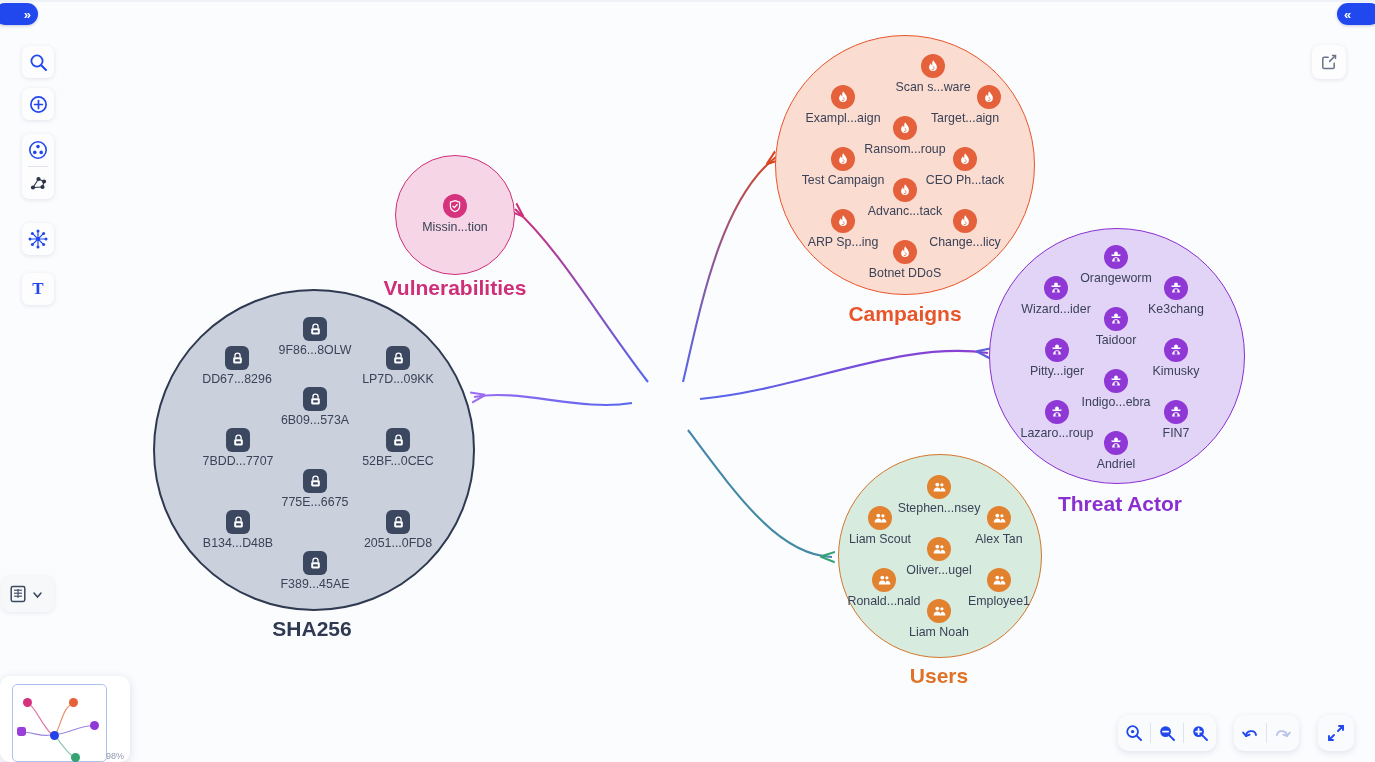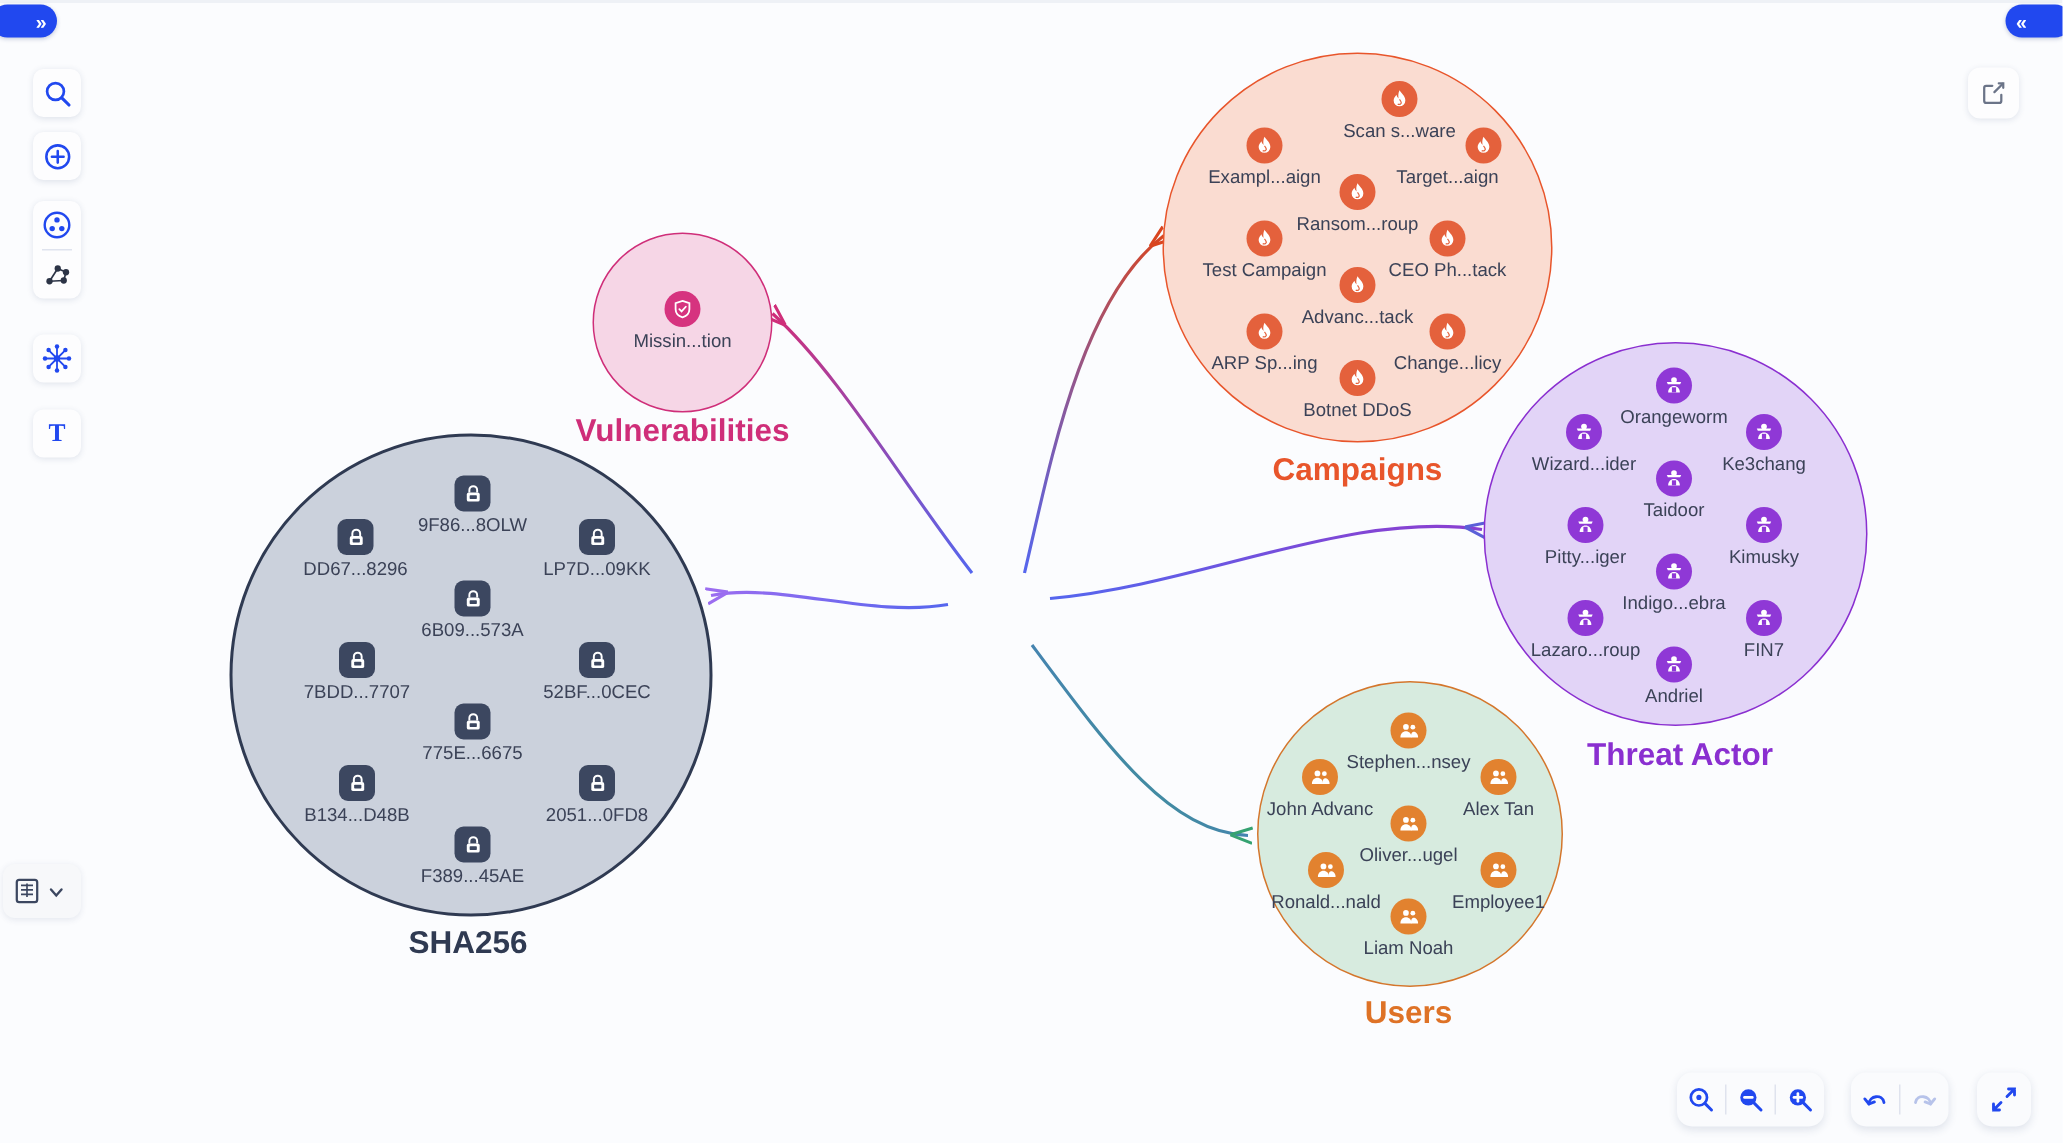--- a/index.html
+++ b/index.html
@@ -486,21 +486,21 @@
         </div>
         <div class="node" style="left: 880px; top: 518px;">
           <div class="chip" style="background:#e2822f">
             <svg xmlns="http://www.w3.org/2000/svg" width="15" height="15" viewBox="0 0 15 15">
       <circle cx="5.3" cy="4.6" r="1.9" fill="#fff"></circle>
       <circle cx="9.9" cy="4.8" r="1.6" fill="#fff"></circle>
       <path d="M1.6 11.6 C1.6 8.9 3.3 7.5 5.3 7.5 C7.3 7.5 9 8.9 9 11.6 Z" fill="#fff"></path>
       <path d="M8.6 11.6 C8.6 9.3 9.2 7.8 10.3 7.8 C11.8 7.8 13.4 9 13.4 11.6 Z" fill="#fff"></path>
             </svg>
           </div>
-          <div class="nlabel">John Advanc</div>
+          <div class="nlabel">Liam Scout</div>
         </div>
         <div class="node" style="left: 999px; top: 518px;">
           <div class="chip" style="background:#e2822f">
             <svg xmlns="http://www.w3.org/2000/svg" width="15" height="15" viewBox="0 0 15 15">
       <circle cx="5.3" cy="4.6" r="1.9" fill="#fff"></circle>
       <circle cx="9.9" cy="4.8" r="1.6" fill="#fff"></circle>
       <path d="M1.6 11.6 C1.6 8.9 3.3 7.5 5.3 7.5 C7.3 7.5 9 8.9 9 11.6 Z" fill="#fff"></path>
       <path d="M8.6 11.6 C8.6 9.3 9.2 7.8 10.3 7.8 C11.8 7.8 13.4 9 13.4 11.6 Z" fill="#fff"></path>
             </svg>
           </div>
@@ -800,13 +800,30 @@
     </div>
   </div>
 
   <div class="ctl-grp" style="left:1318px; top:715px; width:36px; justify-content:center">
     <svg width="20" height="20" viewBox="0 0 20 20">
       <path d="M12 8 L17 3 M13 3 H17 V7" fill="none" stroke="#2148ef" stroke-width="1.9" stroke-linecap="round"></path>
       <path d="M8 12 L3 17 M7 17 H3 V13" fill="none" stroke="#2148ef" stroke-width="1.9" stroke-linecap="round"></path>
     </svg>
   </div>
 
+  <div class="minimap">
+    <div class="frame"></div>
+    <svg width="130" height="86" viewBox="0 0 130 86" style="position:absolute;left:0;top:0">
+      <path d="M52 59 C40 46 36 32 28 27" fill="none" stroke="#e07ba8" stroke-width="1.2"></path>
+      <path d="M56 58 C62 44 64 30 74 27" fill="none" stroke="#e8916f" stroke-width="1.2"></path>
+      <path d="M59 58 C72 56 84 48 95 50" fill="none" stroke="#9b86dd" stroke-width="1.2"></path>
+      <path d="M57 62 C64 72 70 80 76 82" fill="none" stroke="#7fc3a0" stroke-width="1.2"></path>
+      <path d="M50 59 C42 61 32 56 22 56" fill="none" stroke="#9b86dd" stroke-width="1.2"></path>
+      <rect x="23" y="22" width="9" height="9" rx="4.5" fill="#d6337f"></rect>
+      <rect x="69" y="22" width="9" height="9" rx="4.5" fill="#e4613c"></rect>
+      <rect x="90" y="45" width="9" height="9" rx="4.5" fill="#8f38d6"></rect>
+      <rect x="17" y="51" width="9" height="9" rx="2.4" fill="#9b3fdb"></rect>
+      <rect x="71" y="77" width="9" height="9" rx="4.5" fill="#35a271"></rect>
+      <rect x="50" y="55" width="9" height="9" rx="4.5" fill="#2442e8"></rect>
+    </svg>
+    <div class="mm-pct">98%</div>
+  </div>
 </div>
 
 </body></html>

